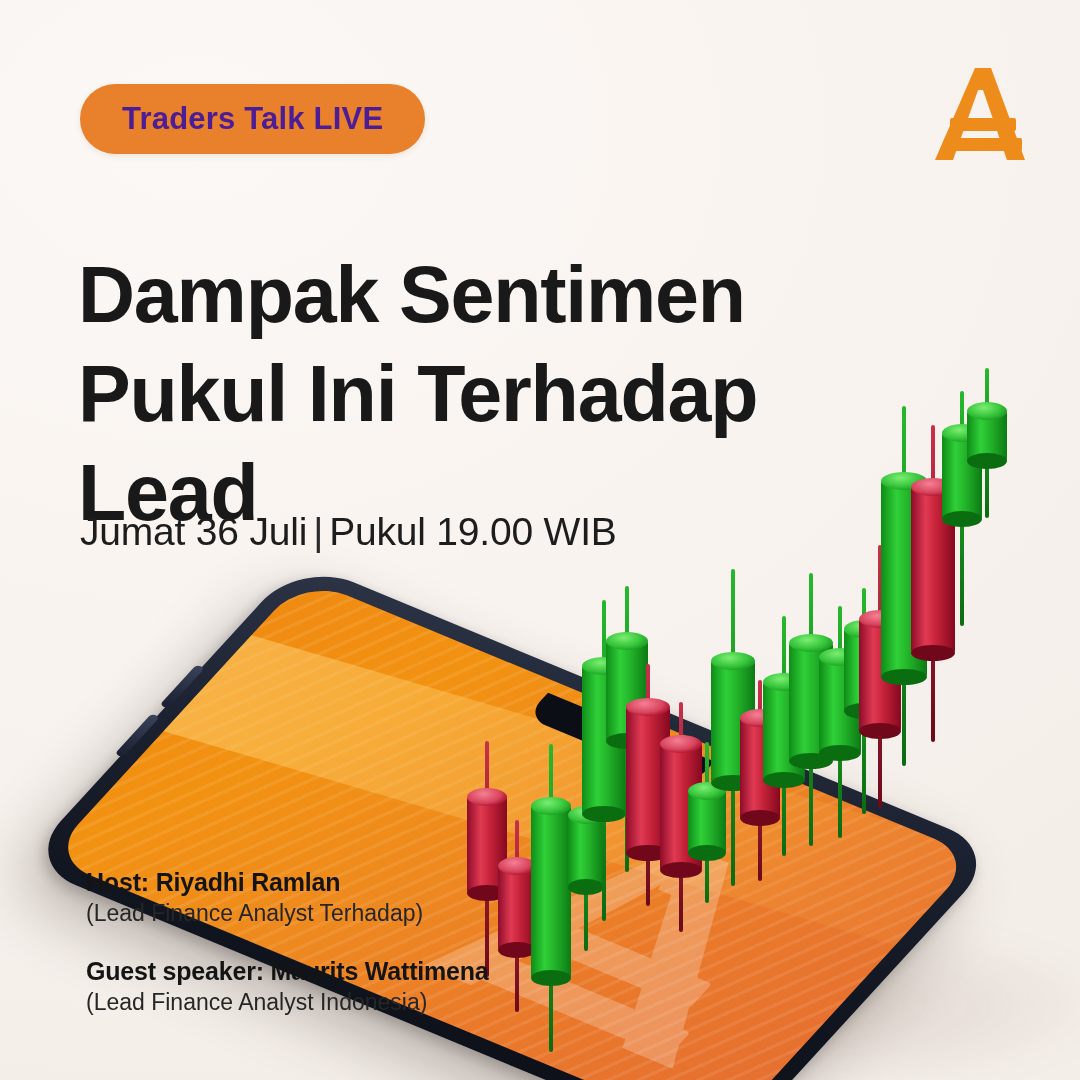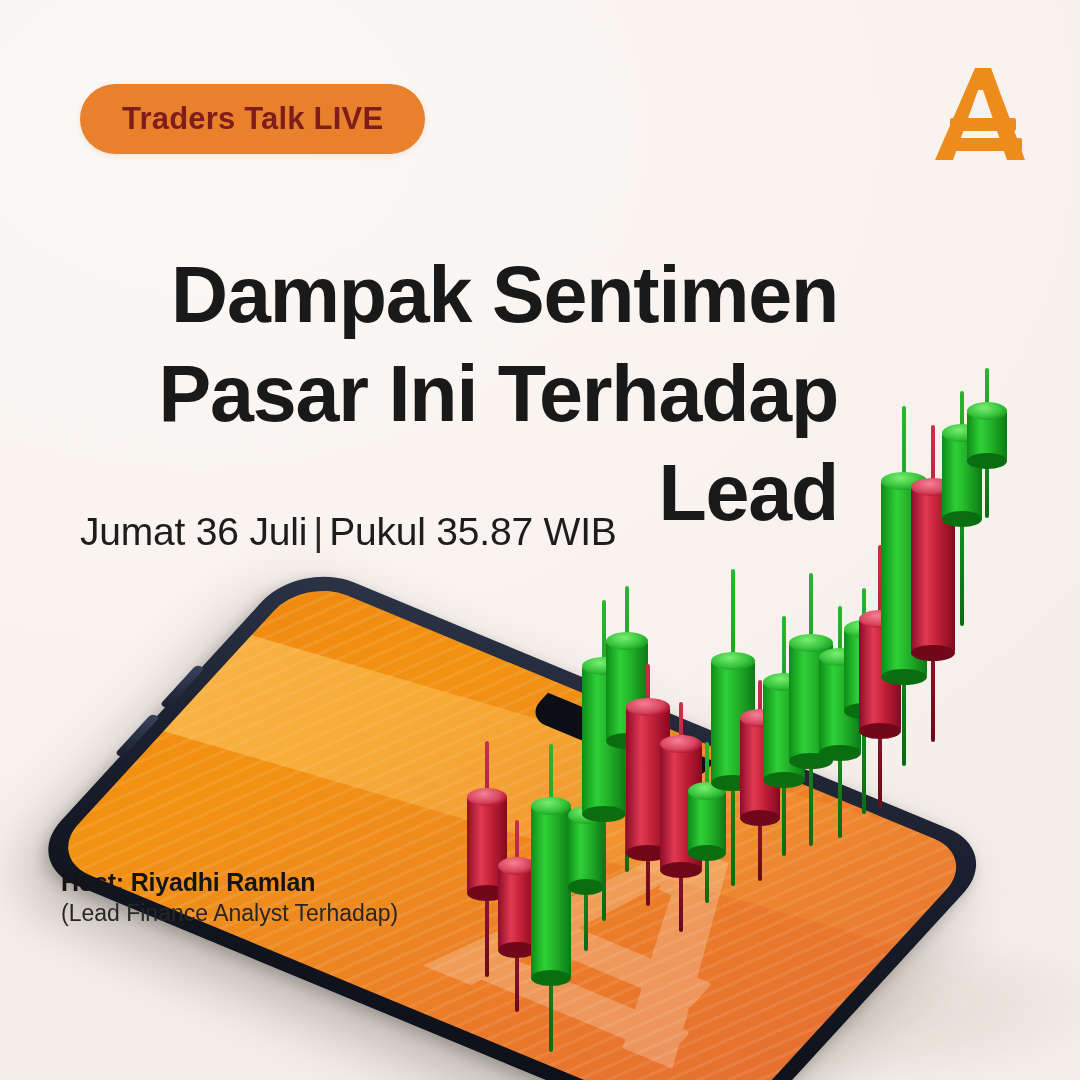--- a/index.html
+++ b/index.html
@@ -24,44 +24,44 @@
   
   .badge{
     position:absolute; left:80px; top:84px;
     height:70px; padding:0 42px;
     display:flex; align-items:center; justify-content:center;
     background:#E8802C;
     border-radius:40px;
     box-shadow:0 2px 6px rgba(120,70,20,.10);
   }
   .badge-label{
-    color:#7f1d1d; font-size:31px; font-weight:700; letter-spacing:.2px;
+    color:#4c1d95; font-size:31px; font-weight:700; letter-spacing:.2px;
     white-space:nowrap;
   }
 
   
   .headline{
     position:absolute; left:78px; top:192px; width:760px;
     color:#191919;
     font-size:79px; font-weight:700; line-height:99px;
     letter-spacing:-1.2px;
     font-stretch:condensed;
   }
-  .headline span{display:block;text-align:right;}
+  .headline span{display:block;}
 
   
   .dateline{
     position:absolute; left:80px; top:510px;
     color:#1D1D1D; font-size:39px; font-weight:400; letter-spacing:-.2px;
     white-space:nowrap;
   }
   .dateline .sep{font-weight:300; color:#2a2a2a; padding:0 6px;}
 
   
-  .credits{position:absolute; left:61px; top:866px; width:470px; z-index:60;}
+  .credits{position:absolute; left:86px; top:866px; width:470px; z-index:60;}
   .cred-block{margin-bottom:26px;}
   .cred-name{
     color:#141414; font-size:25px; font-weight:700; letter-spacing:-.2px;
     line-height:32px; white-space:nowrap;
   }
   .cred-role{
     color:#262626; font-size:23px; font-weight:400; line-height:31px;
     white-space:nowrap;
   }
 
@@ -160,26 +160,26 @@
       </g>
     </svg>
   </div>
 
   <div class="badge">
     <span class="badge-label">Traders Talk LIVE</span>
   </div>
 
   <h1 class="headline">
     <span>Dampak Sentimen</span>
-    <span>Pasar Ini Terhadap</span>
+    <span>Pukul Ini Terhadap</span>
     <span>Lead</span>
   </h1>
 
   <div class="dateline">
-    <span>Jumat 36 Juli</span><span class="sep">|</span><span>Pukul 35.87 WIB</span>
+    <span>Jumat 36 Juli</span><span class="sep">|</span><span>Pukul 19.00 WIB</span>
   </div>
 
   <div class="phone-wrap">
     <div class="phone-shadow"></div>
     <div class="phone">
       <div class="phone-body">
         <div class="btn-vol v1"></div>
         <div class="btn-vol v2"></div>
         <div class="phone-screen">
           <div class="screen-stripes"></div>
@@ -341,15 +341,19 @@
           <div class="cap"></div>
         </div>
       </div>
     </div>
 
   <div class="credits">
     <div class="cred-block">
       <div class="cred-name">Host: Riyadhi Ramlan</div>
       <div class="cred-role">(Lead Finance Analyst Terhadap)</div>
     </div>
+    <div class="cred-block">
+      <div class="cred-name">Guest speaker: Maurits Wattimena</div>
+      <div class="cred-role">(Lead Finance Analyst Indonesia)</div>
+    </div>
   </div>
 
 </div>
 
 </body></html>

